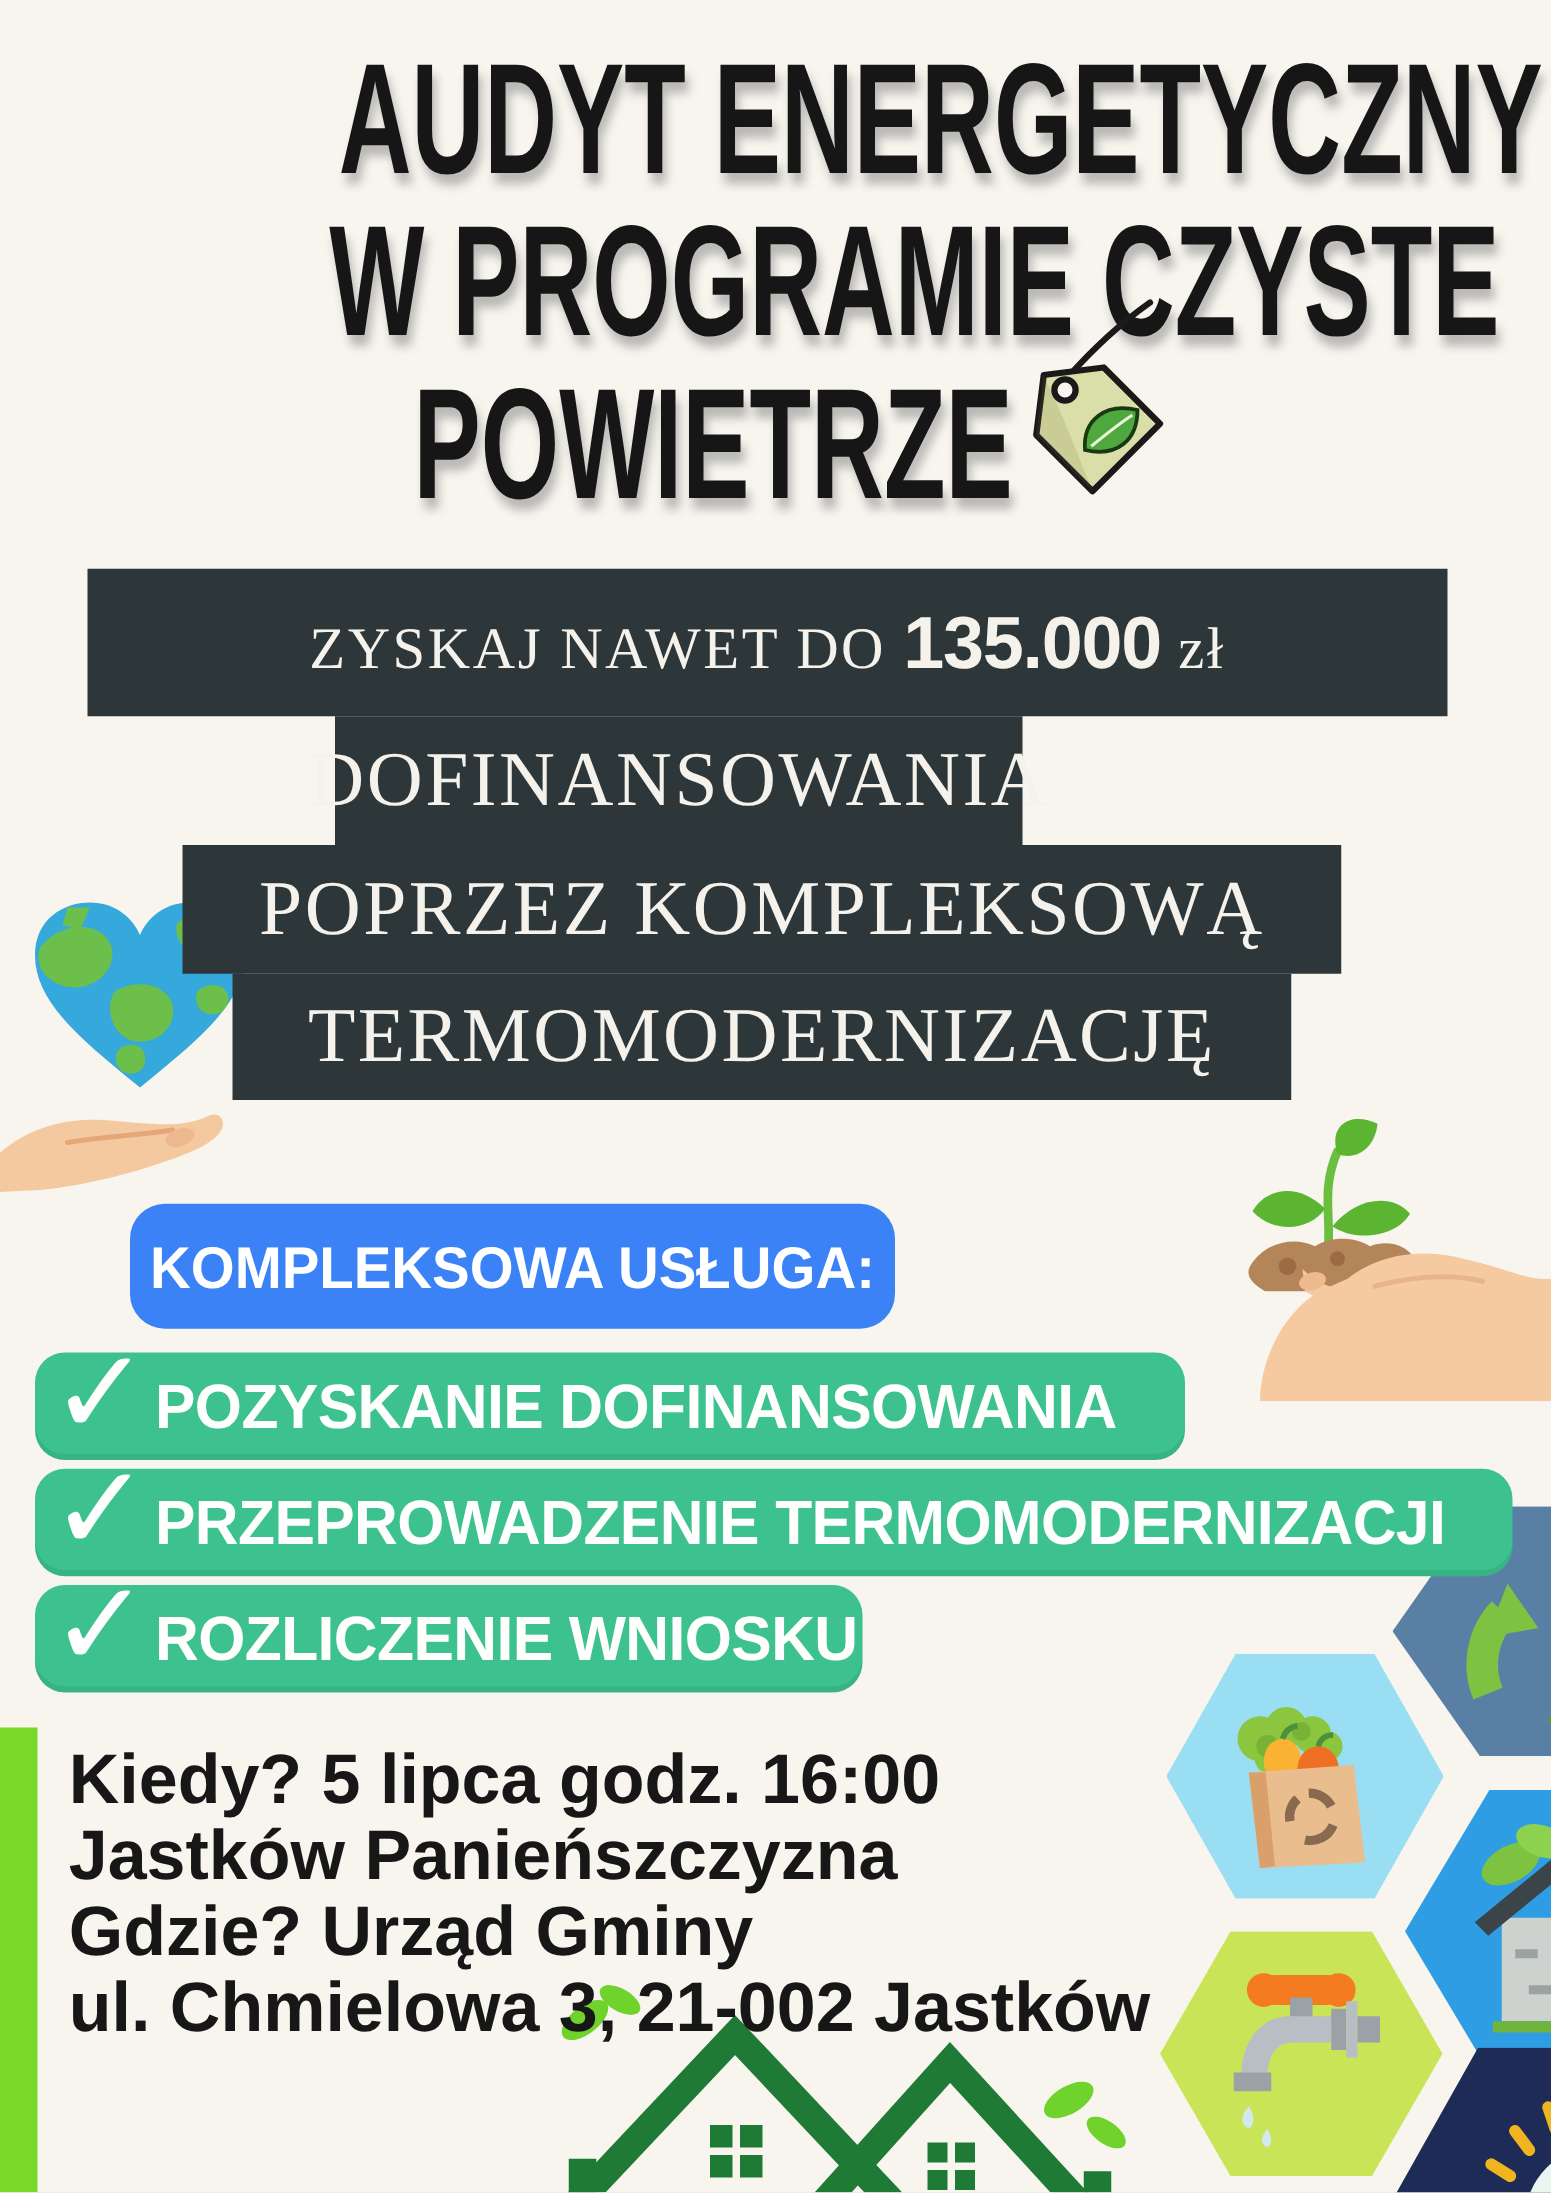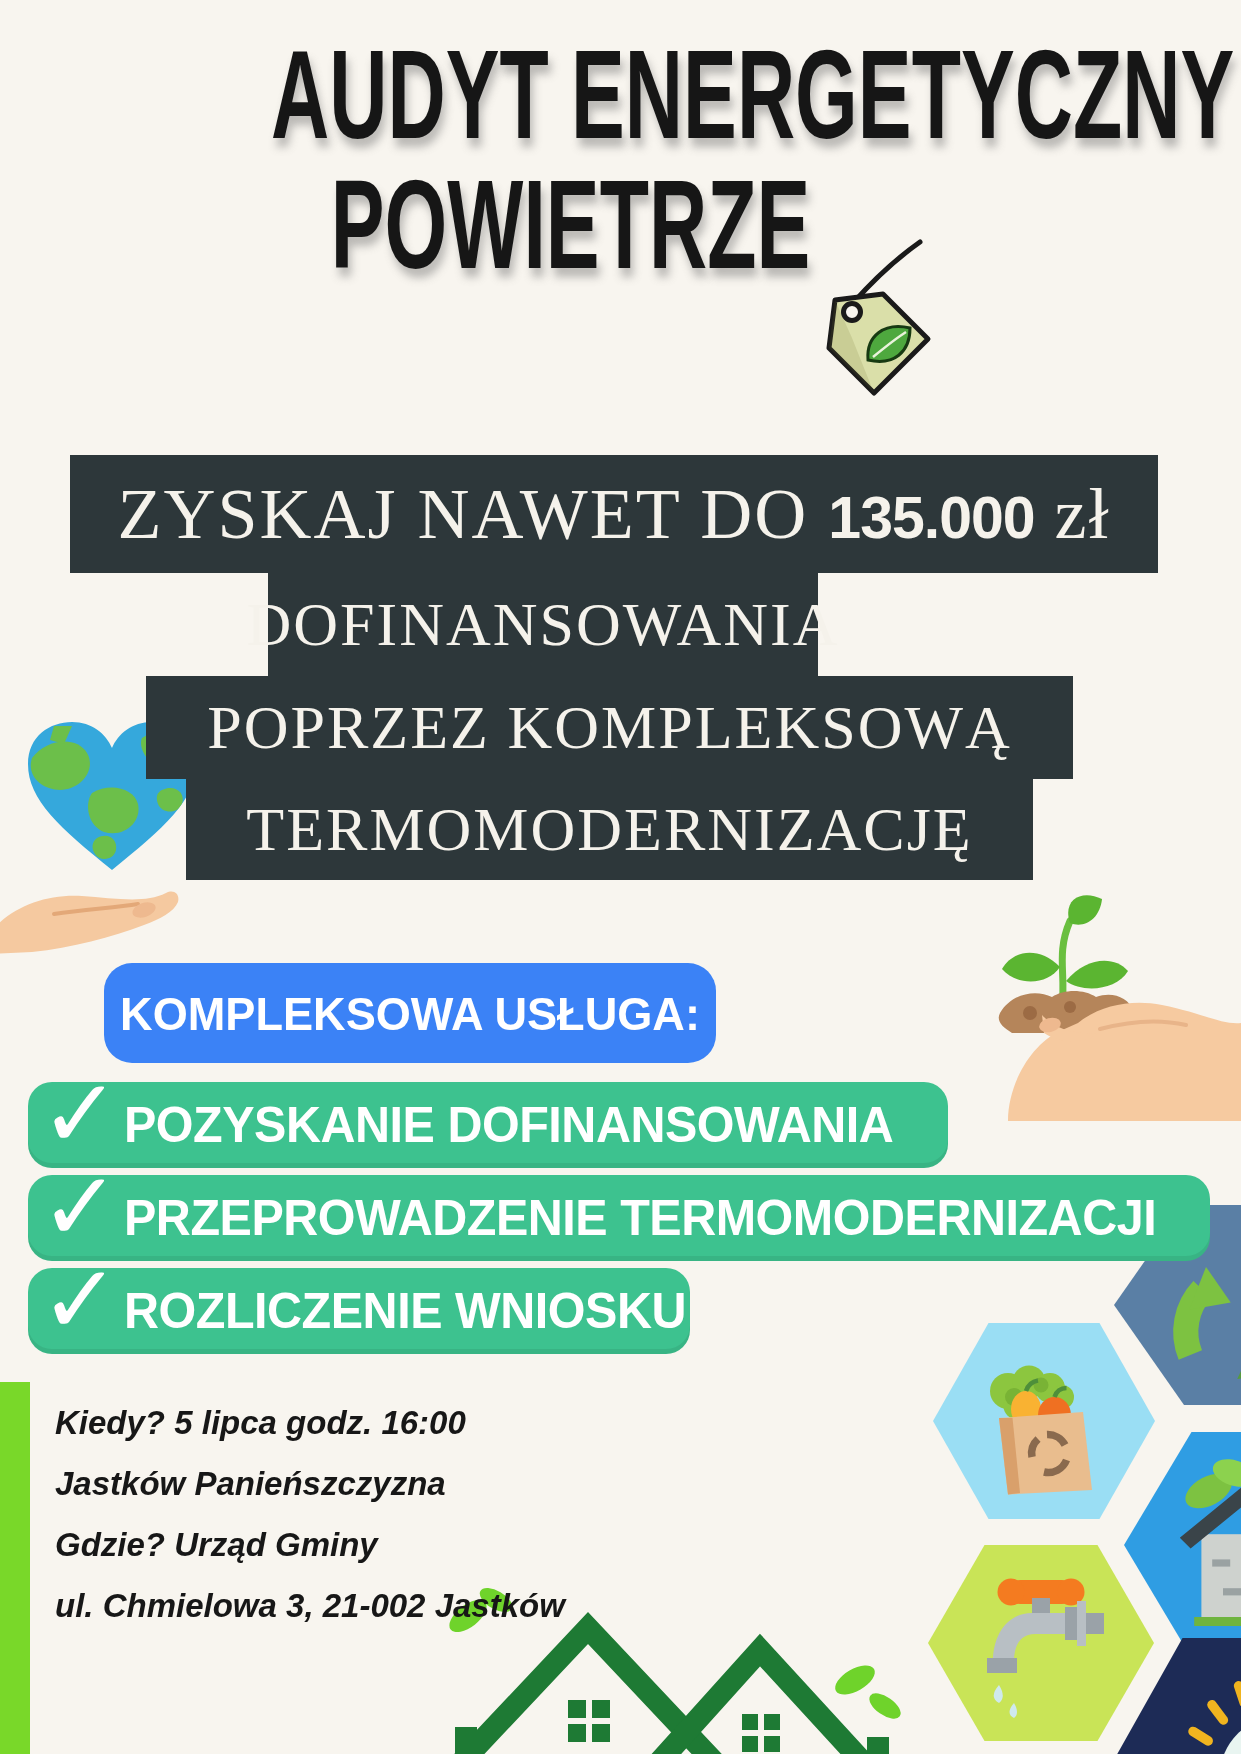--- a/index.html
+++ b/index.html
@@ -13,21 +13,21 @@
   .title .tline{display:block;line-height:130px;font-size:126px;font-weight:700;white-space:nowrap;}
   .title .tline>span{display:inline-block;transform:scaleX(.64);transform-origin:center;
     text-shadow:5px 9px 10px rgba(110,110,110,.45);}
   
   .tag-icon{position:absolute;left:800px;top:238px;width:160px;height:170px;}
   
   .offer-bar{position:absolute;background:#2d373a;color:#f5f2eb;display:flex;
     align-items:center;justify-content:center;z-index:3;}
   .offer-serif{font-family:"Liberation Serif","DejaVu Serif",serif;letter-spacing:2px;white-space:pre;}
   #offer1{left:70px;top:455px;width:1088px;height:118px;}
-  #offer1 .offer-serif{font-size:72px;}
+  #offer1 .offer-serif{font-size:47px;}
   #offer1 .offer-amount{font-size:59px;font-weight:700;letter-spacing:-1px;white-space:pre;}
   #offer1 .row{display:flex;align-items:baseline;}
   #offer2{left:268px;top:573px;width:550px;height:103px;}
   #offer3{left:146px;top:676px;width:927px;height:103px;}
   #offer4{left:186px;top:779px;width:847px;height:101px;}
   #offer2 .offer-serif,#offer3 .offer-serif,#offer4 .offer-serif{font-size:62px;}
   
   .badge{position:absolute;left:104px;top:963px;width:612px;height:100px;background:#3b82f6;
     border-radius:28px;display:flex;align-items:center;justify-content:center;z-index:3;}
   .badge span{color:#fff;font-size:47px;font-weight:700;letter-spacing:0;transform:scaleX(.96);}
@@ -37,21 +37,21 @@
   .check-bar .check{position:absolute;left:12px;top:-16px;color:#fff;font-size:96px;line-height:1;
     font-family:"DejaVu Sans",sans-serif;font-weight:400;}
   .check-bar .lbl{display:inline-block;margin-left:96px;line-height:86px;color:#fff;
     font-size:50px;font-weight:700;letter-spacing:-.5px;white-space:nowrap;
     transform:scaleX(.97);transform-origin:left center;}
   #cbar1{left:28px;top:1082px;width:920px;height:86px;}
   #cbar2{left:28px;top:1175px;width:1182px;height:86px;}
   #cbar3{left:28px;top:1268px;width:662px;height:86px;}
   
   .event{position:absolute;left:55px;top:1392px;color:#171717;z-index:4;}
-  .event div{font-size:33px;font-weight:700;line-height:61px;white-space:nowrap;font-style:italic;}
+  .event div{font-size:56px;font-weight:700;line-height:61px;white-space:nowrap;}
   
   .accent{position:absolute;left:0;top:1382px;width:30px;height:372px;background:#79d829;z-index:5;}
   
   .hex{position:absolute;clip-path:polygon(25% 0%,75% 0%,100% 50%,75% 100%,25% 100%,0% 50%);
     display:flex;align-items:center;justify-content:center;z-index:1;}
   #hex-recycle{left:1114px;top:1205px;width:280px;height:200px;background:#5a7fa5;}
   #hex-bag{left:933px;top:1323px;width:222px;height:196px;background:#9adef4;}
   #hex-house{left:1124px;top:1432px;width:270px;height:226px;background:#2f9de3;}
   #hex-faucet{left:928px;top:1545px;width:226px;height:196px;background:#c9e457;}
   #hex-bulb{left:1115px;top:1638px;width:270px;height:240px;background:#1d2b56;}
@@ -60,20 +60,21 @@
   #plant-hand{left:950px;top:893px;width:291px;height:228px;}
   #houses{left:430px;top:1588px;width:480px;height:166px;z-index:3;}
 </style>
 </head>
 <body>
 
 <div id="poster">
 
   <div class="title">
     <div class="tline"><span>AUDYT ENERGETYCZNY</span></div>
+    <div class="tline"><span>W PROGRAMIE CZYSTE</span></div>
     <div class="tline"><span>POWIETRZE</span></div>
   </div>
 
   <svg class="tag-icon" viewBox="0 0 160 170">
     <path d="M120,4 Q86,28 54,64" fill="none" stroke="#1a1a1a" stroke-width="5" stroke-linecap="round"></path>
     <polygon points="35,62 83,56 128,101 74,155 29,110" fill="#dadfa9" stroke="#1a1a1a" stroke-width="5" stroke-linejoin="round"></polygon>
     <polygon points="35,62 29,110 74,155 52,100" fill="rgba(110,110,50,0.16)"></polygon>
     <circle cx="52" cy="74" r="8.5" fill="#f8f5ef" stroke="#1a1a1a" stroke-width="5"></circle>
     <path d="M68,122 C66,98 84,84 110,90 C110,114 94,128 68,122 Z" fill="#4ea83e" stroke="#173a12" stroke-width="3"></path>
     <path d="M73,119 C84,110 95,101 106,94" stroke="#eaf3dc" stroke-width="2.5" fill="none"></path>

